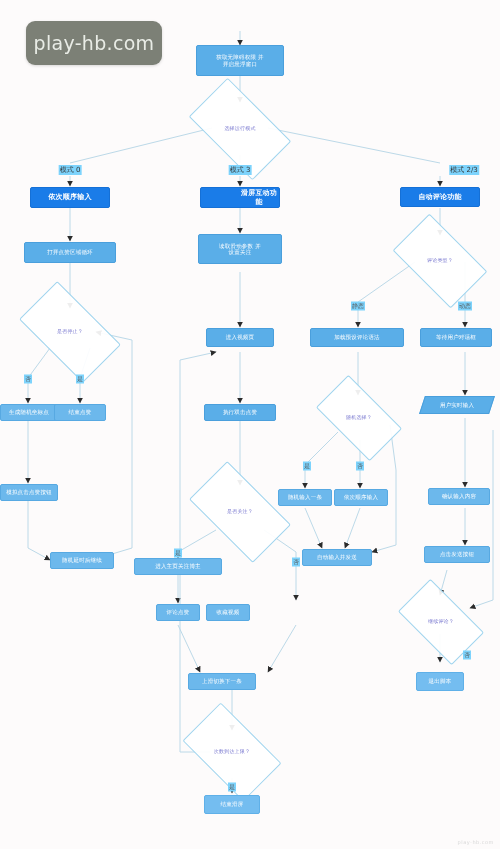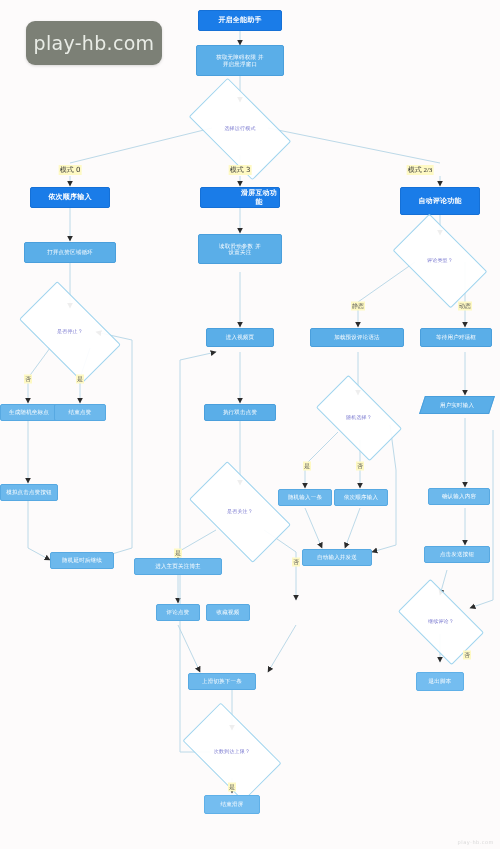--- a/index.html
+++ b/index.html
@@ -42,21 +42,21 @@
     border:1px solid #9fd4ee;background:rgba(255,255,255,.92);
     border-radius:2px;
   }
   .diamond .dtext{
     position:relative;z-index:2;color:#7b7ad0;font-size:5px;
     white-space:nowrap;
   }
 
   .edgelabel{
     position:absolute;font-size:6px;color:#555;
-    background:#fef9c3;padding:0 1px;white-space:nowrap;
+    background:#7dd3fc;padding:0 1px;white-space:nowrap;
     transform:translate(-50%,-50%);
   }
   .edgelabel.big{font-size:7px;color:#333;}
 
   #watermark{
     position:absolute;left:26px;top:21px;width:136px;height:44px;
     background:#7c8076;border-radius:9px;
     display:flex;align-items:center;justify-content:center;
     color:#e9ece6;font-size:19px;letter-spacing:.3px;
     box-shadow:0 1px 3px rgba(0,0,0,.15);
@@ -142,33 +142,32 @@
       <path d="M465,352 L465,395" marker-end="url(#ah)"></path>
       <path d="M465,418 L465,487" marker-end="url(#ah)"></path>
       <path d="M465,508 L465,545" marker-end="url(#ah)"></path>
       <path d="M447,570 L440,595" marker-end="url(#ah)"></path>
 
       <path d="M493,430 L493,600 L470,608" marker-end="url(#ah)"></path>
       <path d="M440,634 L440,662" marker-end="url(#ah)"></path>
     </g>
   </svg>
 
-  <div class="node rect strong" style="left:198px;top:10px;width:84px;height:21px;">开启全能助手</div>
 
   <div class="node rect" style="left:196px;top:45px;width:88px;height:31px;white-space:pre-line;">获取无障碍权限 并
 开启悬浮窗口</div>
 
   <div class="node diamond" style="left:196px;top:102px;width:88px;height:53px;">
     <div class="dshape"></div>
     <div class="dtext">选择运行模式</div>
   </div>
 
   <div class="edgelabel big" style="left:70px;top:170px;">模式 0</div>
   <div class="edgelabel big" style="left:240px;top:170px;">模式 3</div>
-  <div class="edgelabel big" style="left:420px;top:170px;font-family:Liberation Serif, serif;">模式 2/3</div>
+  <div class="edgelabel big" style="left:464px;top:170px;">模式 2/3</div>
 
   <div class="node rect strong" style="left:30px;top:187px;width:80px;height:21px;">依次顺序输入</div>
 
   <div class="node rect" style="left:24px;top:242px;width:92px;height:21px;">打开点赞区域循环</div>
 
   <div class="node diamond" style="left:26px;top:306px;width:88px;height:52px;">
     <div class="dshape"></div>
     <div class="dtext">是否停止？</div>
   </div>
 
@@ -210,21 +209,21 @@
 
   <div class="node diamond" style="left:190px;top:726px;width:84px;height:52px;">
     <div class="dshape"></div>
     <div class="dtext">次数到达上限？</div>
   </div>
 
   <div class="edgelabel" style="left:232px;top:787px;">是</div>
 
   <div class="node rect end" style="left:204px;top:795px;width:56px;height:19px;">结束滑屏</div>
 
-  <div class="node rect strong" style="left:400px;top:187px;width:80px;height:28px;">自动评论功能</div>
+  <div class="node rect strong" style="left:400px;top:187px;width:80px;height:20px;">自动评论功能</div>
 
   <div class="node diamond" style="left:400px;top:236px;width:80px;height:50px;">
     <div class="dshape"></div>
     <div class="dtext">评论类型？</div>
   </div>
 
   <div class="edgelabel" style="left:358px;top:306px;">静态</div>
   <div class="edgelabel" style="left:465px;top:306px;">动态</div>
 
   <div class="node rect" style="left:310px;top:328px;width:94px;height:19px;">加载预设评论语法</div>

